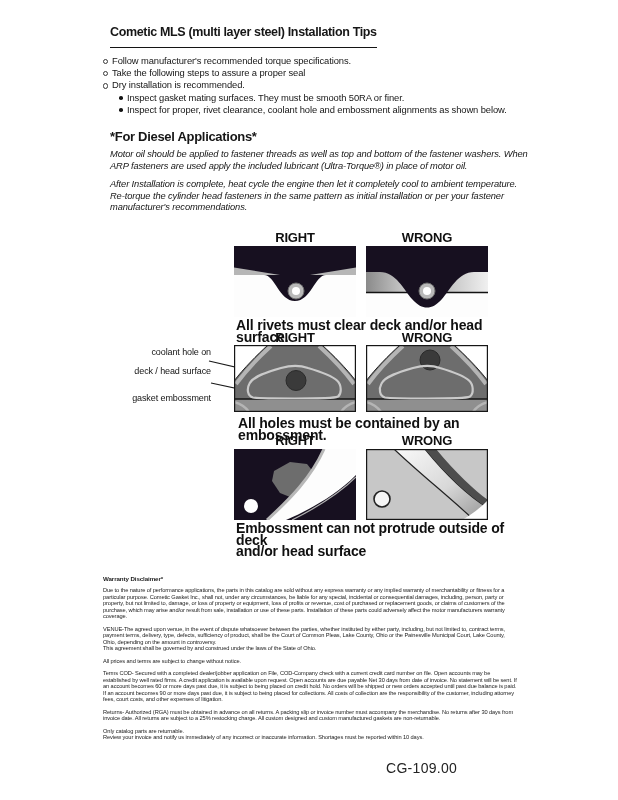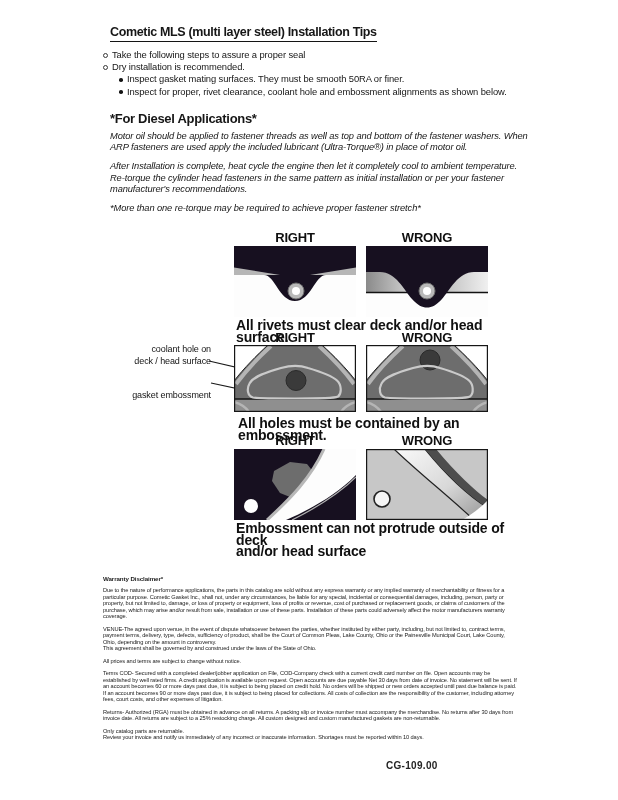--- a/index.html
+++ b/index.html
@@ -5,21 +5,21 @@
   html,body{margin:0;padding:0;background:#e8e8e8;}
   .page{
     position:relative;width:618px;height:800px;background:#ffffff;
     font-family:"Liberation Sans","DejaVu Sans",sans-serif;color:#161616;
     overflow:hidden;letter-spacing:-0.1px;
   }
   
   .top-block{position:absolute;left:103px;top:22px;width:430px;}
   .doc-title{
     display:inline-block;margin:0 0 7px 7px;font-size:12.5px;font-weight:bold;
-    letter-spacing:-0.35px;border-bottom:1.6px solid #141414;padding-bottom:2px;
+    letter-spacing:-0.35px;border-bottom:1.6px solid #141414;padding-bottom:8px;
   }
   ul.tips{list-style:none;margin:0;padding:0;font-size:9.4px;line-height:12.2px;}
   ul.tips li{position:relative;padding-left:9px;}
   ul.tips li.main::before{
     content:"";position:absolute;left:0;top:4px;width:3.2px;height:3.2px;
     border:1px solid #3a3a3a;border-radius:50%;
   }
   ul.tips li.sub{margin-left:15px;}
   ul.tips li.sub::before{
     content:"";position:absolute;left:1px;top:4.6px;width:3.6px;height:3.6px;
@@ -29,46 +29,46 @@
   .diesel-p{margin:0 0 7px 7px;width:420px;font-size:9.3px;line-height:11.6px;font-style:italic;}
   
   .diagrams{position:absolute;left:0;top:228px;width:522px;height:330px;}
   .rw-label{
     position:absolute;width:122px;text-align:center;font-size:13px;font-weight:bold;
     letter-spacing:-0.2px;color:#101010;
   }
   .dbox{position:absolute;width:122px;display:block;}
   .dcaption{position:absolute;font-size:14px;font-weight:bold;letter-spacing:-0.15px;
     white-space:pre-line;line-height:11.5px;color:#101010;}
-  .ann{position:absolute;width:110px;text-align:right;font-size:9px;line-height:12px;
+  .ann{position:absolute;width:110px;text-align:right;font-size:9px;line-height:19px;
     white-space:pre-line;color:#141414;}
   .leader{position:absolute;}
   
   .warranty{position:absolute;left:103px;top:575px;width:416px;color:#1c1c1c;}
   .warranty h2{margin:0 0 5px 0;font-size:6.2px;font-weight:bold;}
   .warranty p{margin:0 0 6px 0;font-size:5.7px;line-height:6.5px;white-space:pre-line;}
-  .footer-code{position:absolute;left:386px;top:760px;font-size:10px;letter-spacing:0.3px;color:#232323;font-weight:bold;}
+  .footer-code{position:absolute;left:386px;top:760px;font-size:14px;letter-spacing:0.3px;color:#232323;}
 </style>
 </head>
 <body>
 
 <div class="page">
 
   <div class="top-block">
     <h1 class="doc-title">Cometic MLS (multi layer steel) Installation Tips</h1>
     <ul class="tips">
+      <li class="main">Follow manufacturer's recommended torque specifications.</li>
       <li class="main">Take the following steps to assure a proper seal</li>
       <li class="main">Dry installation is recommended.</li>
       <li class="sub">Inspect gasket mating surfaces.  They must be smooth 50RA or finer.</li>
       <li class="sub">Inspect for proper, rivet clearance, coolant hole and embossment alignments as shown below.</li>
     </ul>
     <h2 class="diesel-heading">*For Diesel Applications*</h2>
     <p class="diesel-p">Motor oil should be applied to fastener threads as well as top and bottom of the fastener washers. When ARP fasteners are used apply the included lubricant (Ultra-Torque®) in place of motor oil.</p>
     <p class="diesel-p">After Installation is complete, heat cycle the engine then let it completely cool to ambient temperature. Re-torque the cylinder head fasteners in the same pattern as initial installation or per your fastener manufacturer's recommendations.</p>
-    <p class="diesel-p">*More than one re-torque may be required to achieve proper fastener stretch*</p>
   </div>
 
   <div class="diagrams">
 
     <div class="rw-label" style="left:234px;top:2px;">RIGHT</div>
     <div class="rw-label" style="left:366px;top:2px;">WRONG</div>
 
     <svg class="dbox" style="left:234px;top:18px;" width="122" height="71" viewBox="0 0 122 71">
       <rect width="122" height="71" fill="#171020"></rect>
       <polygon points="0,21.5 46,29 0,29" fill="#b6b6b6"></polygon>

